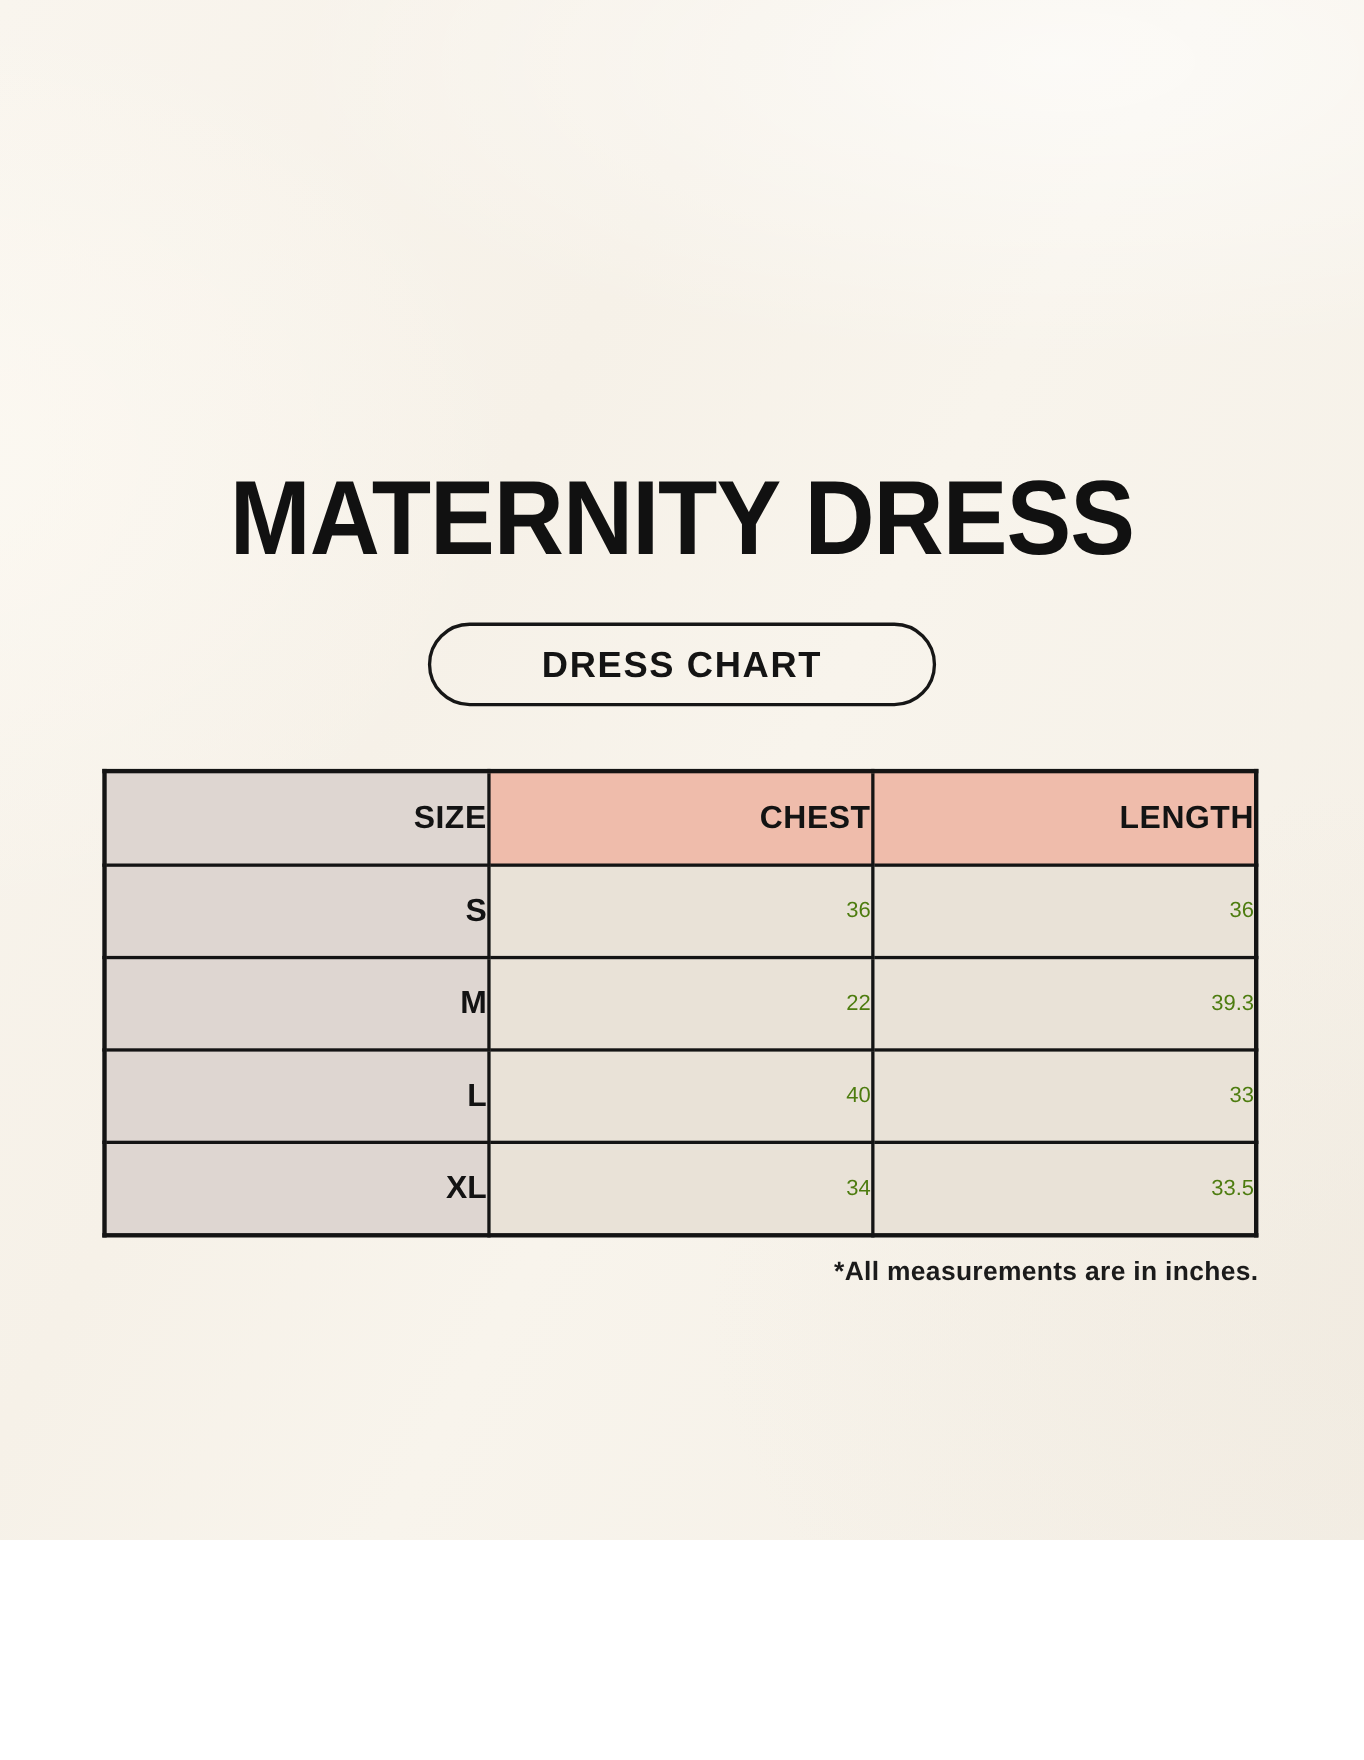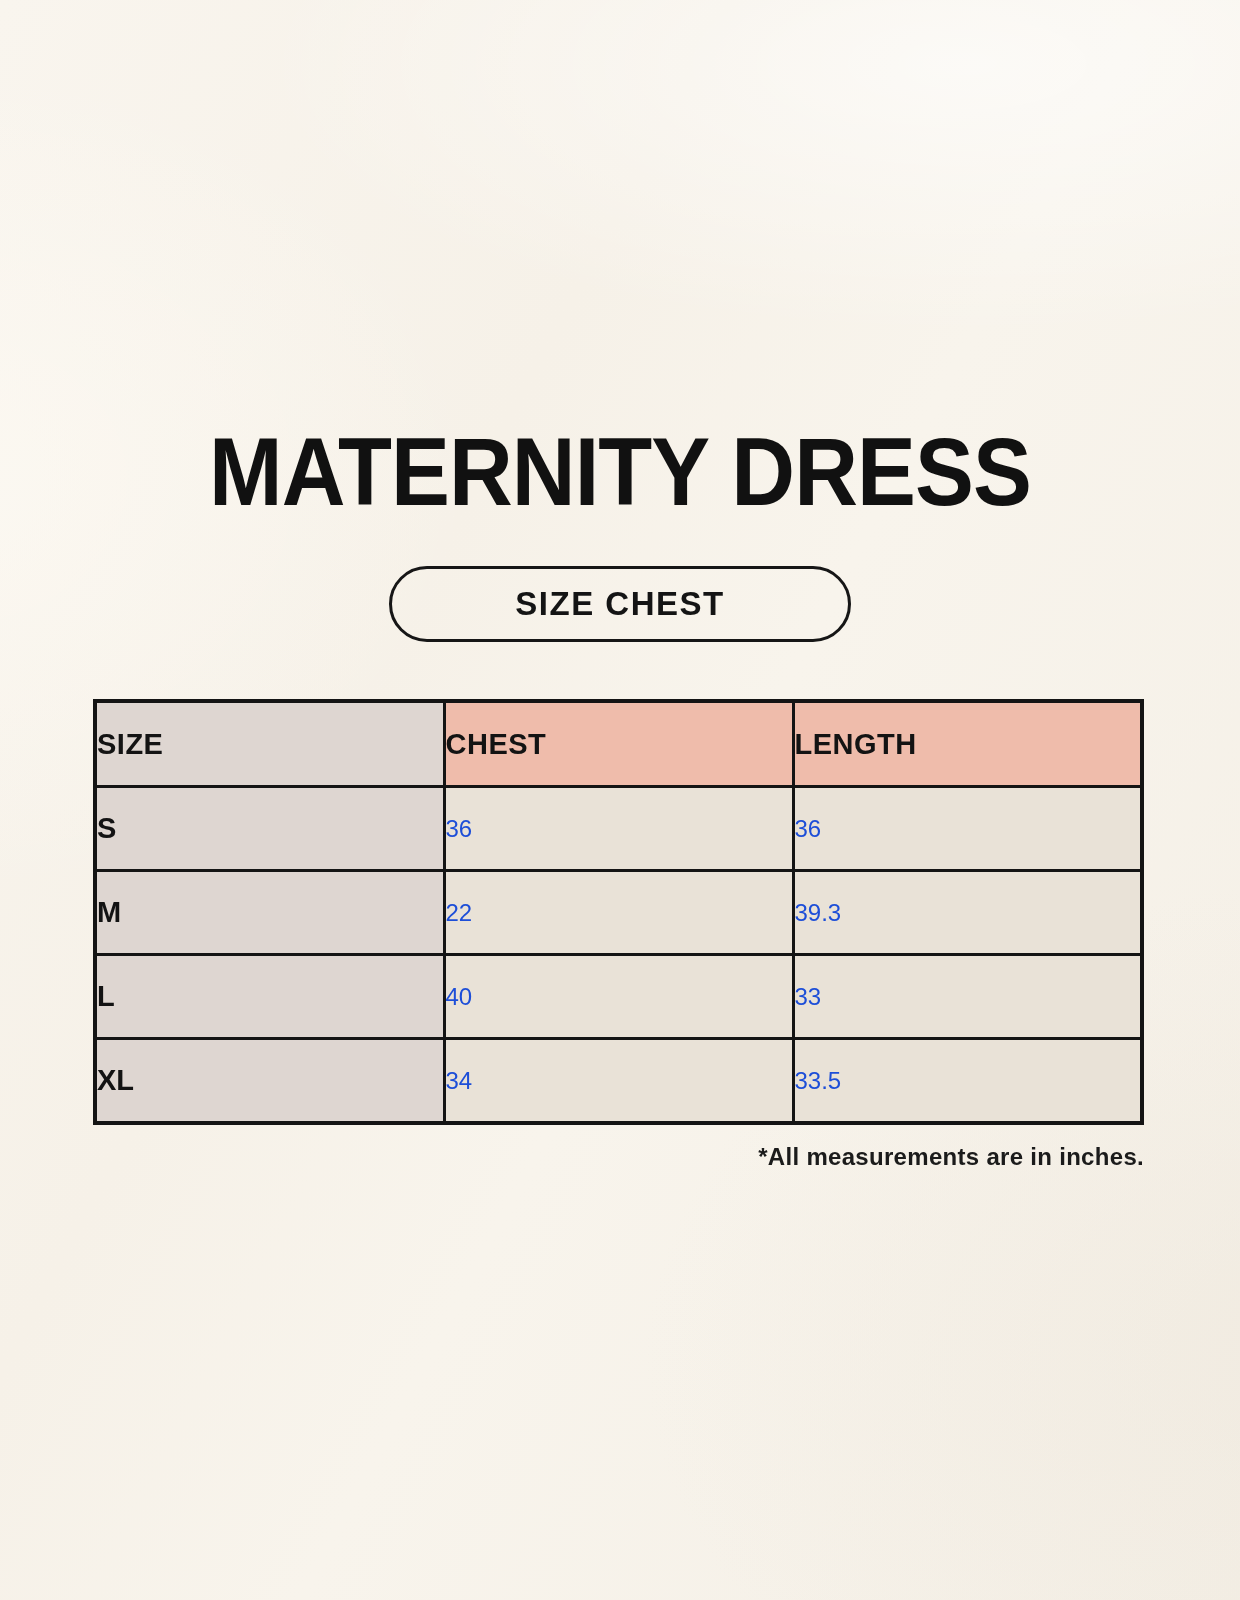--- a/index.html
+++ b/index.html
@@ -2,21 +2,21 @@
 <html><head>
 <meta charset="utf-8">
 <style>
   html, body {
     margin: 0;
     padding: 0;
   }
   .canvas {
     position: relative;
     width: 1240px;
-    height: 1600px;
+    height: 1400px;
     overflow: hidden;
     font-family: "Liberation Sans", sans-serif;
     color: #181818;
     background-color: #f7f3ea;
     background-image:
       radial-gradient(1100px 420px at 78% 4%, rgba(255,255,255,0.60), transparent 65%),
       radial-gradient(900px 700px at -5% 30%, rgba(255,252,246,0.55), transparent 60%),
       radial-gradient(1200px 800px at 110% 85%, rgba(236,229,217,0.45), transparent 60%),
       linear-gradient(118deg, #f9f5ee 0%, #f6f1e8 35%, #f8f4ec 55%, #f4efe6 100%);
   }
@@ -64,21 +64,21 @@
     top: 699px;
     left: 93px;
     width: 1051px;
     border-collapse: collapse;
     table-layout: fixed;
     border: 4px solid #141414;
   }
   table.size-chart th,
   table.size-chart td {
     border: 3px solid #141414;
-    text-align: left;
+    text-align: right;
     vertical-align: middle;
     padding: 0;
   }
   table.size-chart thead th { height: 82px; }
   table.size-chart tbody td { height: 81px; }
 
   .cell-gray  { background: #ded6d1; }
   .cell-pink  { background: #efbcab; }
   .cell-cream { background: #e9e2d7; }
 
@@ -87,23 +87,23 @@
     font-weight: 700;
     letter-spacing: 0.5px;
     color: #131313;
   }
   td.size-label {
     font-size: 29px;
     font-weight: 700;
     color: #131313;
   }
   td.num {
-    font-size: 24px;
+    font-size: 20px;
     font-weight: 400;
-    color: #1d4ed8;
+    color: #4d7c0f;
   }
 
   .note {
     position: absolute;
     top: 1143px;
     right: 96px;
     font-size: 24px;
     font-weight: 700;
     letter-spacing: 0.3px;
     color: #1b1b1b;
@@ -111,21 +111,21 @@
   }
 </style>
 </head>
 <body>
 
 <div class="canvas">
 
   <h1 class="title">MATERNITY DRESS</h1>
 
   <div class="badge">
-    <span>SIZE CHEST</span>
+    <span>DRESS CHART</span>
   </div>
 
   <table class="size-chart">
     <thead>
       <tr>
         <th class="hdr cell-gray">SIZE</th>
         <th class="hdr cell-pink">CHEST</th>
         <th class="hdr cell-pink">LENGTH</th>
       </tr>
     </thead>

